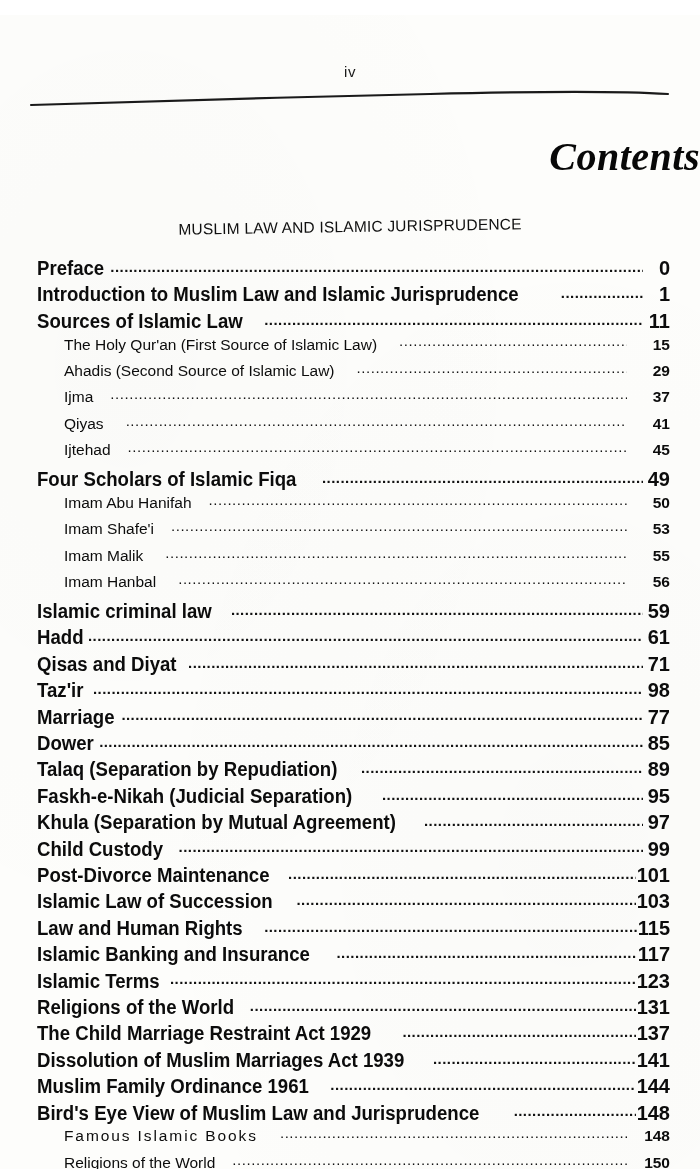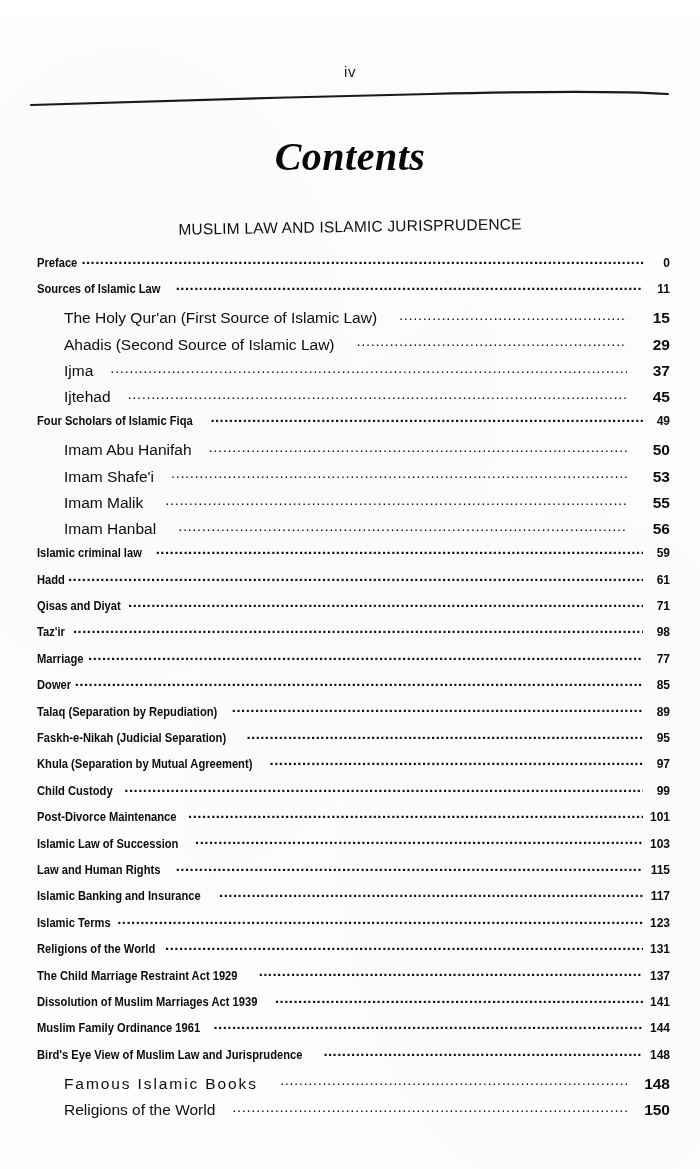--- a/index.html
+++ b/index.html
@@ -45,21 +45,21 @@
     height: 30px;
   }
   .rule-wrap svg { display: block; }
 
   
   .doc-title {
     position: absolute;
     top: 118px;
     left: 0;
     width: 700px;
-    text-align: center;
+    text-align: right;
     font-family: "Liberation Serif", "DejaVu Serif", serif;
     font-weight: bold;
     font-style: italic;
     font-size: 40px;
     letter-spacing: 0.5px;
     color: #080808;
   }
 
   .doc-subtitle {
     position: absolute;
@@ -126,21 +126,21 @@
     text-align: right;
     min-width: 26px;
     color: #0c0c0c;
   }
 
   
   .toc-row.lvl0 {
     padding-left: 37px;
     font-family: "Liberation Sans Narrow", "Liberation Sans", sans-serif;
     font-weight: bold;
-    font-size: 12px;
+    font-size: 20px;
     font-stretch: condensed;
   }
   .toc-row.lvl0 .label { transform: scaleX(0.93); transform-origin: left center; }
   .toc-row.lvl0 .pageno { font-weight: bold; }
   .toc-row.lvl0 .leader::after { font-weight: bold; letter-spacing: 0.45px; }
 
   
   .toc-row.lvl1 {
     padding-left: 64px;
     font-family: "Liberation Sans", sans-serif;
@@ -174,38 +174,48 @@
 
   <div class="doc-subtitle">MUSLIM LAW AND ISLAMIC JURISPRUDENCE</div>
 
   <div class="toc" id="toc-list">
       <div class="toc-row lvl0">
         <span class="label">Preface</span>
         <span class="leader"></span>
         <span class="pageno">0</span>
       </div>
       <div class="toc-row lvl0 gap">
+        <span class="label">Introduction to Muslim Law and Islamic Jurisprudence</span>
+        <span class="leader"></span>
+        <span class="pageno">1</span>
+      </div>
+      <div class="toc-row lvl0 gap">
         <span class="label">Sources of Islamic Law</span>
         <span class="leader"></span>
         <span class="pageno">11</span>
       </div>
       <div class="toc-row lvl1 gap">
         <span class="label">The Holy Qur'an (First Source of Islamic Law)</span>
         <span class="leader"></span>
         <span class="pageno">15</span>
       </div>
       <div class="toc-row lvl1 gap">
         <span class="label">Ahadis (Second Source of Islamic Law)</span>
         <span class="leader"></span>
         <span class="pageno">29</span>
       </div>
       <div class="toc-row lvl1">
         <span class="label">Ijma</span>
         <span class="leader"></span>
         <span class="pageno">37</span>
+      </div>
+      <div class="toc-row lvl1 gap">
+        <span class="label">Qiyas</span>
+        <span class="leader"></span>
+        <span class="pageno">41</span>
       </div>
       <div class="toc-row lvl1">
         <span class="label">Ijtehad</span>
         <span class="leader"></span>
         <span class="pageno">45</span>
       </div>
       <div class="toc-row lvl0 gap">
         <span class="label">Four Scholars of Islamic Fiqa</span>
         <span class="leader"></span>
         <span class="pageno">49</span>

